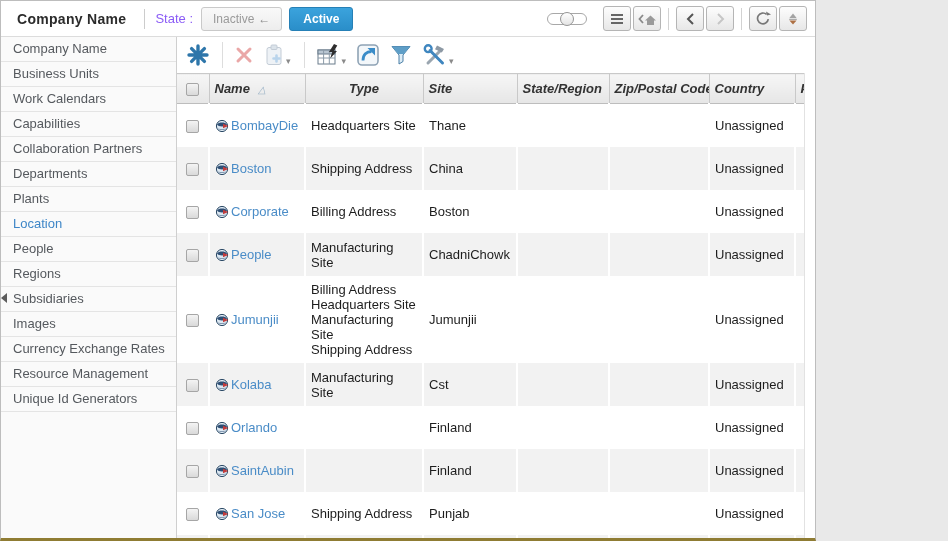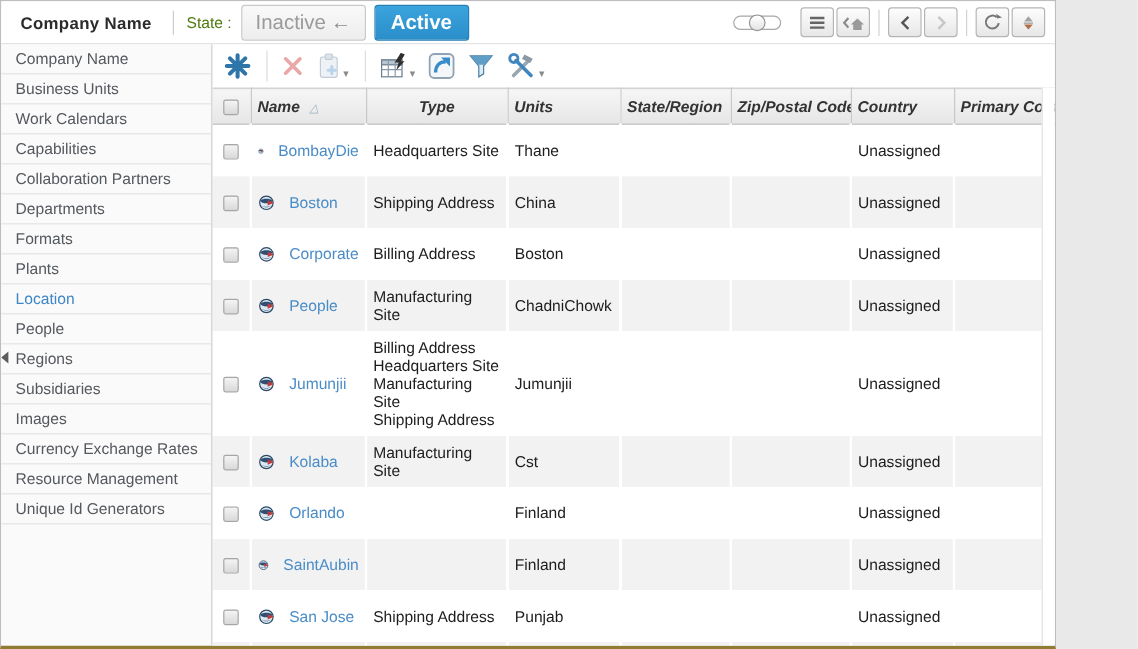--- a/index.html
+++ b/index.html
@@ -1,27 +1,27 @@
 <!DOCTYPE html>
 <html><head>
 <meta charset="utf-8">
 <style>
   * { margin:0; padding:0; box-sizing:border-box; }
   html,body { background:#e9e9e9; }
   body { font-family:"Liberation Sans", sans-serif; }
   .window {
-    width:880px; height:541px; background:#fff; position:relative;
+    width:816px; height:541px; background:#fff; position:relative;
     border:1px solid #bdbdbd; border-bottom:3px solid #8f7c33; overflow:hidden;
   }
   
   .topbar { height:36px; display:flex; align-items:center; padding:0 8px; background:#fff; border-bottom:1px solid #dcdcdc; }
   .app-title { font-size:14px; font-weight:bold; color:#2b2b2b; letter-spacing:.3px; padding:0 8px; }
   .vdiv { width:1px; height:20px; background:#ccc; margin:0 10px; }
-  .state-label { color:#4d7c0f; font-size:13px; margin-right:8px; }
-  .btn { font-family:inherit; font-size:17px; border-radius:3px; padding:4px 11px; cursor:pointer; }
+  .state-label { color:#8b5cf6; font-size:13px; margin-right:8px; }
+  .btn { font-family:inherit; font-size:12px; border-radius:3px; padding:4px 11px; cursor:pointer; }
   .btn-inactive { background:linear-gradient(#f9f9f9,#ededed); border:1px solid #c9c9c9; color:#9a9a9a; }
   .btn-inactive .arrow { color:#8a8a8a; margin-left:4px; }
   .btn-active { background:linear-gradient(#3ba3dd,#2a8ec9); border:1px solid #2680b6; color:#fff; font-weight:bold; margin-left:7px; padding:4px 13px; }
   .topbar-right { margin-left:auto; display:flex; align-items:center; }
   .toggle { width:40px; height:12px; border:1px solid #a8a8a8; border-radius:7px; position:relative; background:#fff; margin-right:14px; cursor:pointer; }
   .toggle-knob { width:14px; height:14px; border:1px solid #949494; border-radius:50%; background:linear-gradient(#ffffff,#e4e4e4); position:absolute; left:12px; top:-2px; }
   .tbtn { width:28px; height:25px; border:1px solid #b5b5b5; border-radius:3px; background:linear-gradient(#fdfdfd,#e7e7e7); display:flex; align-items:center; justify-content:center; margin-left:2px; cursor:pointer; }
   .tb-sep { width:1px; height:22px; background:#d2d2d2; margin:0 5px 0 7px; }
   
   .body { display:flex; height:501px; }
@@ -46,21 +46,21 @@
     border-right:1px solid #c9c9c9; font-size:13px; font-weight:bold; color:#333; text-align:left;
     padding:7px 5px; white-space:nowrap; overflow:hidden; cursor:pointer;font-style:italic; }
   thead th:last-child { border-right:none; }
   thead th.th-type { text-align:center; }
   thead th.th-check, tbody td.c-check { text-align:center; }
   .sort-asc { color:#9ab2c6; font-size:10px; margin-left:8px; font-weight:normal; }
   tbody td { font-size:13px; color:#1d1d1d; padding:6px 5px; vertical-align:middle;
     border-right:2px solid #fff; line-height:15px; white-space:pre-line; overflow:hidden; }
   tbody tr:nth-child(even) td { background:#f2f2f2; }
   .c-name { white-space:nowrap; }
-  .name-wrap { display:flex; align-items:center; gap:12px; }
+  .name-wrap { display:flex; align-items:center; gap:2px; }
   .link { color:#4a8cc7; text-decoration:none; cursor:pointer; }
   .checkbox { display:inline-block; width:13px; height:13px; border:1px solid #a6a6a6; border-radius:2px;
     background:linear-gradient(#f4f4f4,#d9d9d9); vertical-align:middle; cursor:pointer; }
   td.c-act { text-align:center; }
   .empty-fill { flex:1; background:#fff; }
 </style>
 </head>
 <body>
 
 <div class="window">
@@ -118,21 +118,20 @@
   <div class="body">
 
     <div class="sidebar">
       <div>
           <div class="side-item">Company Name</div>
           <div class="side-item">Business Units</div>
           <div class="side-item">Work Calendars</div>
           <div class="side-item">Capabilities</div>
           <div class="side-item">Collaboration Partners</div>
           <div class="side-item">Departments</div>
-          <div class="side-item">Formats</div>
           <div class="side-item">Plants</div>
           <div class="side-item selected">Location</div>
           <div class="side-item">People</div>
           <div class="side-item">Regions</div>
           <div class="side-item">Subsidiaries</div>
           <div class="side-item">Images</div>
           <div class="side-item">Currency Exchange Rates</div>
           <div class="side-item">Resource Management</div>
           <div class="side-item">Unique Id Generators</div>
         </div>
@@ -215,21 +214,21 @@
                 <col style="width:100px">
                 <col style="width:86px">
                 <col style="width:104px">
                 <col style="width:37px">
             </colgroup>
             <thead>
               <tr>
                 <th class="th-check"><span class="checkbox"></span></th>
                 <th><span>Name</span><span class="sort-asc">△</span></th>
                 <th class="th-type">Type</th>
-                <th>Units</th>
+                <th>Site</th>
                 <th>State/Region</th>
                 <th>Zip/Postal Code</th>
                 <th>Country</th>
                 <th>Primary Contact</th>
                 <th></th>
               </tr>
             </thead>
             <tbody>
   <tr>
     <td class="c-check"><span class="checkbox"></span></td>

